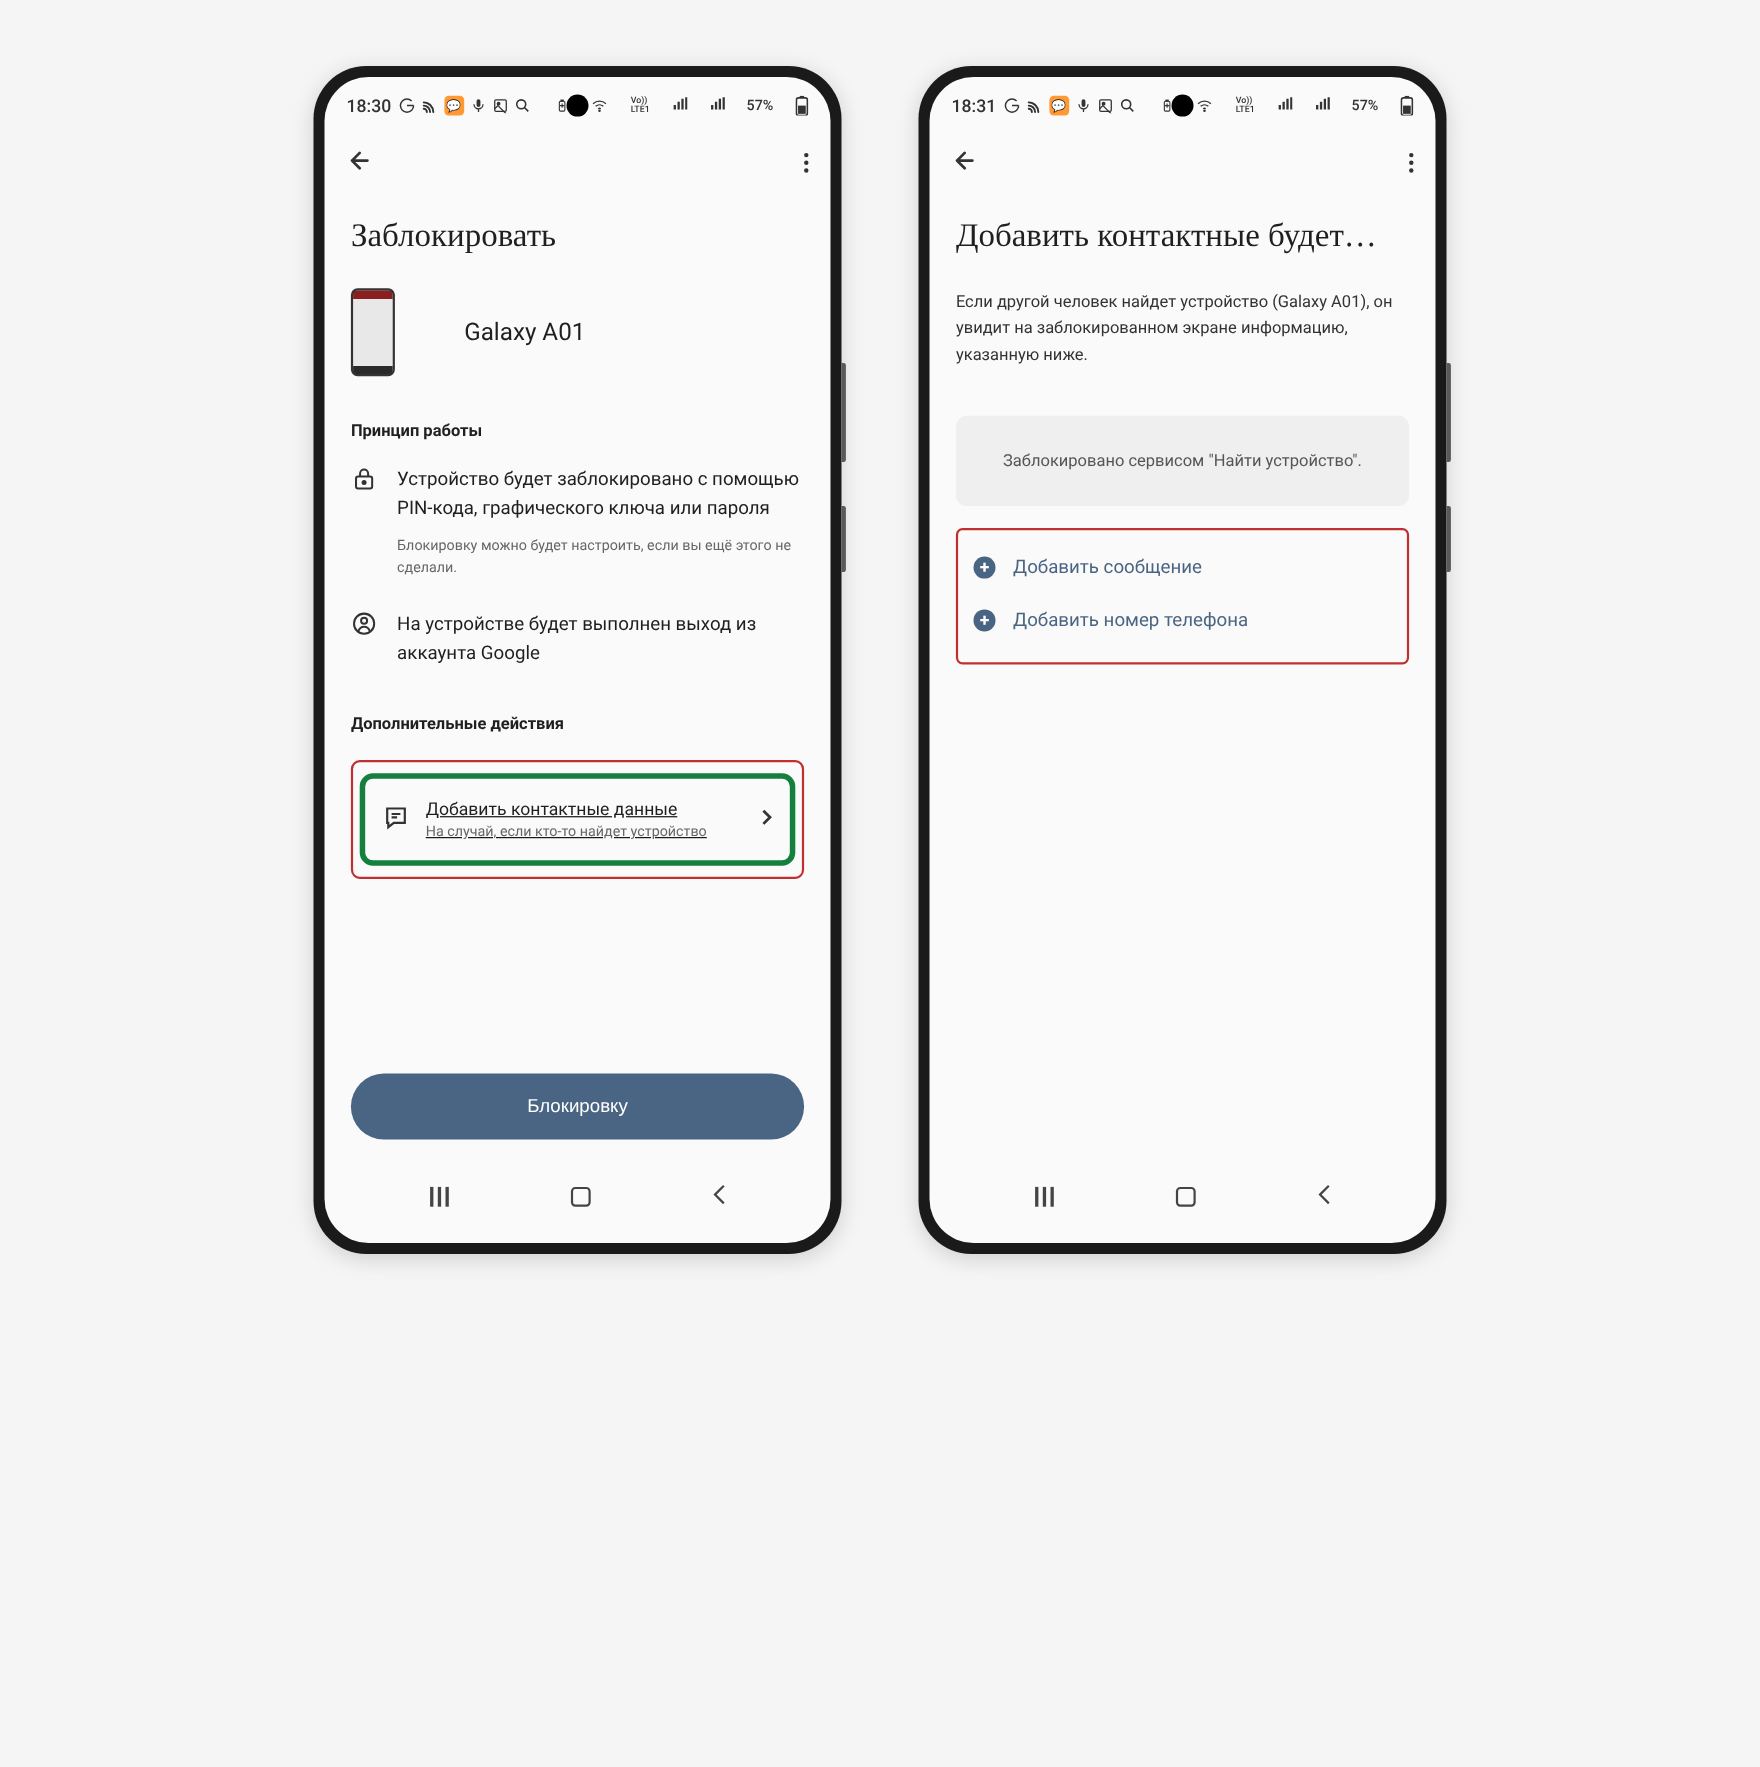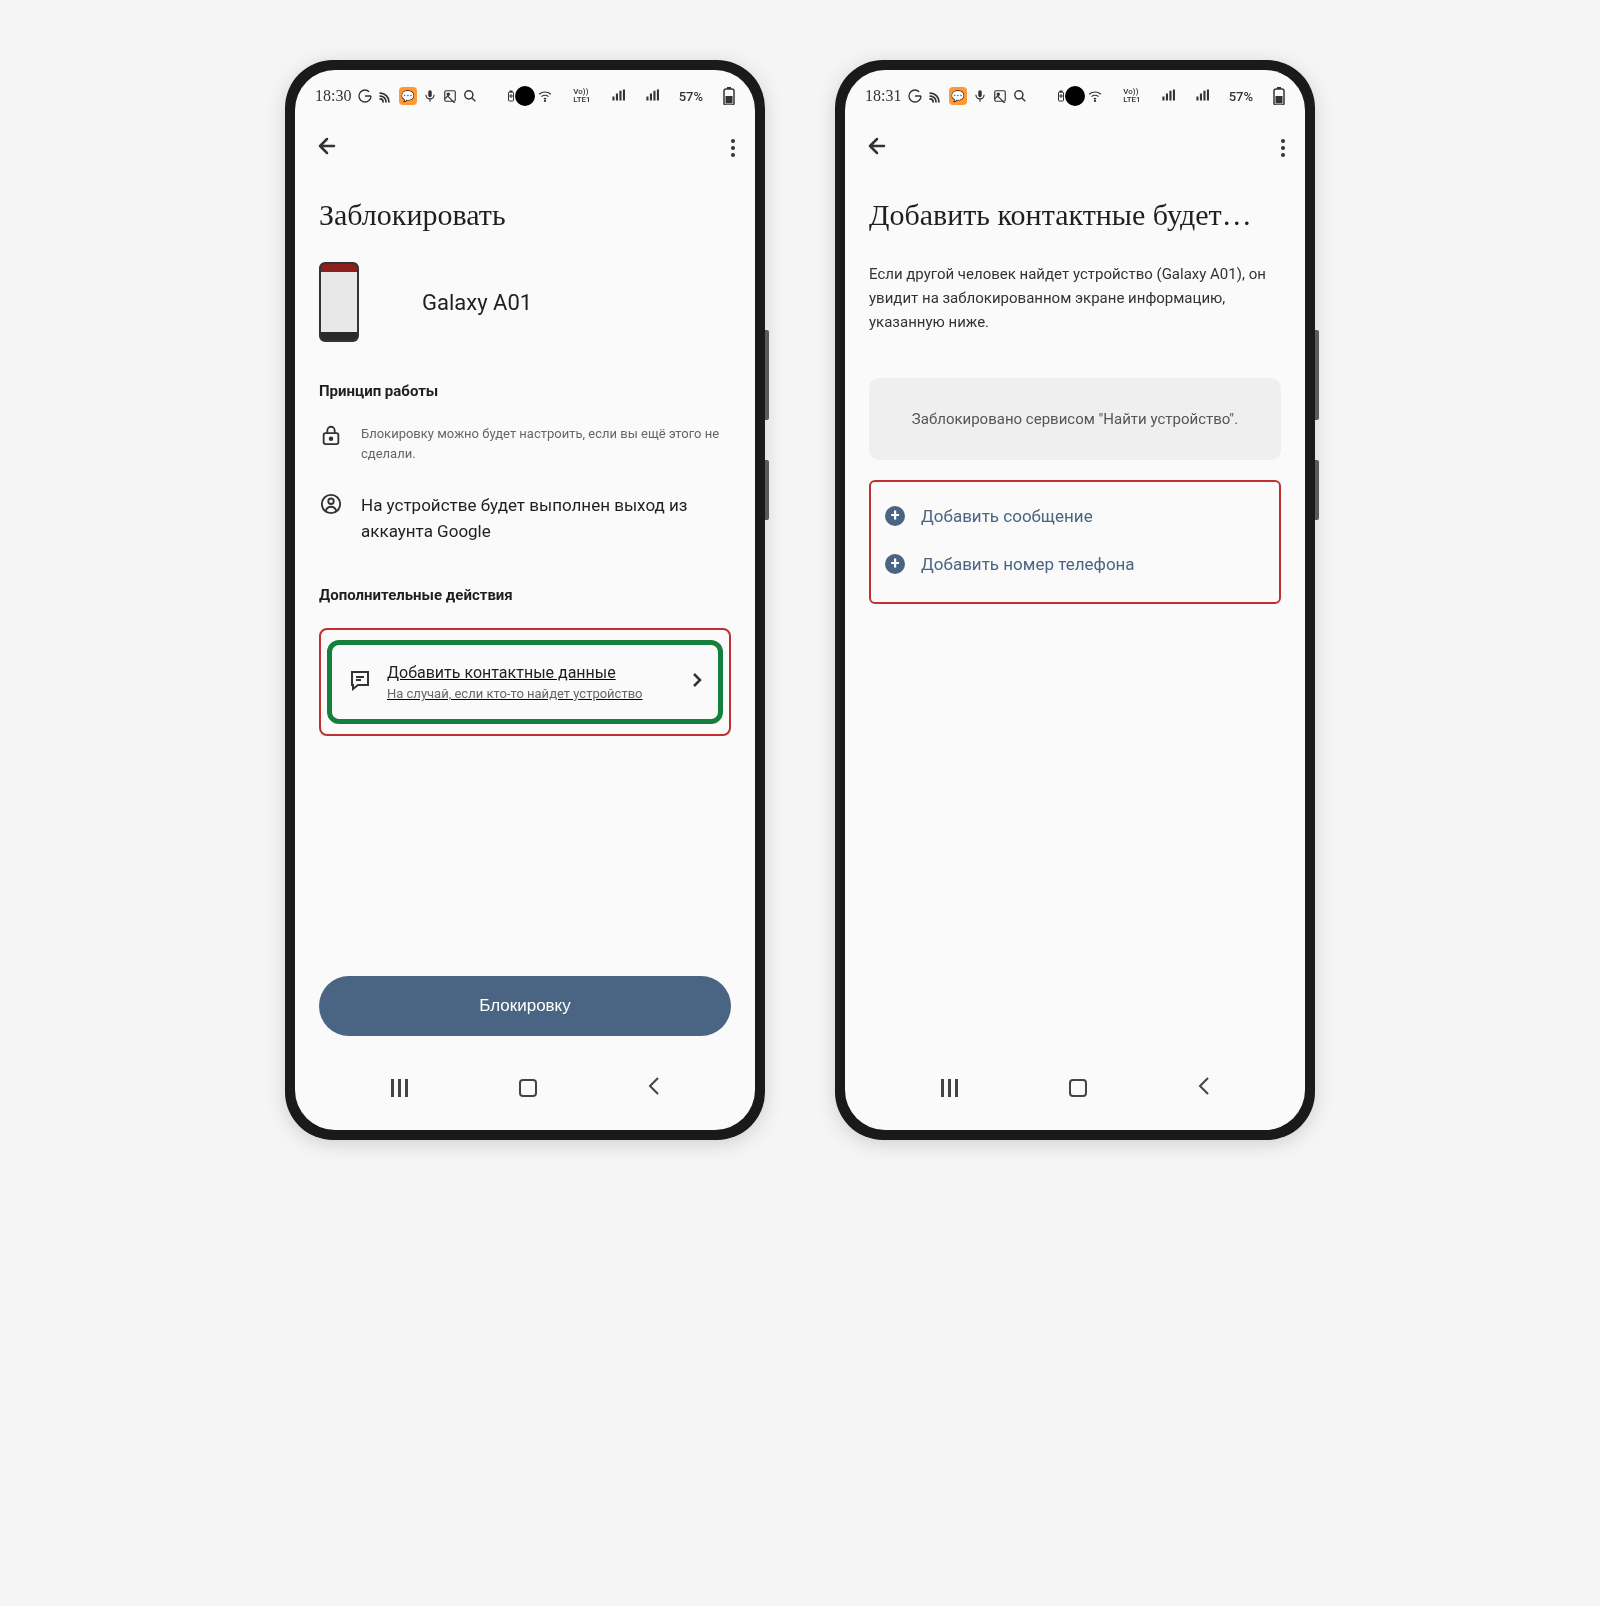--- a/index.html
+++ b/index.html
@@ -71,21 +71,20 @@
       font-size: 14px;
       font-weight: 500;
       color: #333;
       height: 48px;
     }
     
     .status-left {
       display: flex;
       align-items: center;
       gap: 6px;
-      font-family: Liberation Serif, serif;
     }
     
     .status-right {
       display: flex;
       align-items: center;
       gap: 20px;
       font-size: 13px;
     }
     
     .status-icon {
@@ -457,20 +456,21 @@
 
       <div class="info-row">
         <div class="info-icon">
           <svg width="22" height="22" viewBox="0 0 24 24" fill="none" stroke="#333" stroke-width="2">
               <rect x="4" y="10" width="16" height="12" rx="2"></rect>
               <path d="M8 10V7a4 4 0 018 0v3"></path>
               <circle cx="12" cy="16" r="1.5" fill="#333"></circle>
             </svg>
         </div>
         <div class="info-text">
+          <div class="info-main">Устройство будет заблокировано с помощью PIN-кода, графического ключа или пароля</div>
           <div class="info-sub">Блокировку можно будет настроить, если вы ещё этого не сделали.</div>
         </div>
       </div>
 
       <div class="info-row">
         <div class="info-icon">
           <svg width="22" height="22" viewBox="0 0 24 24" fill="none" stroke="#333" stroke-width="2">
               <circle cx="12" cy="12" r="10"></circle>
               <circle cx="12" cy="9" r="3"></circle>
               <path d="M6 20c1-3 3.5-5 6-5s5 2 6 5"></path>

